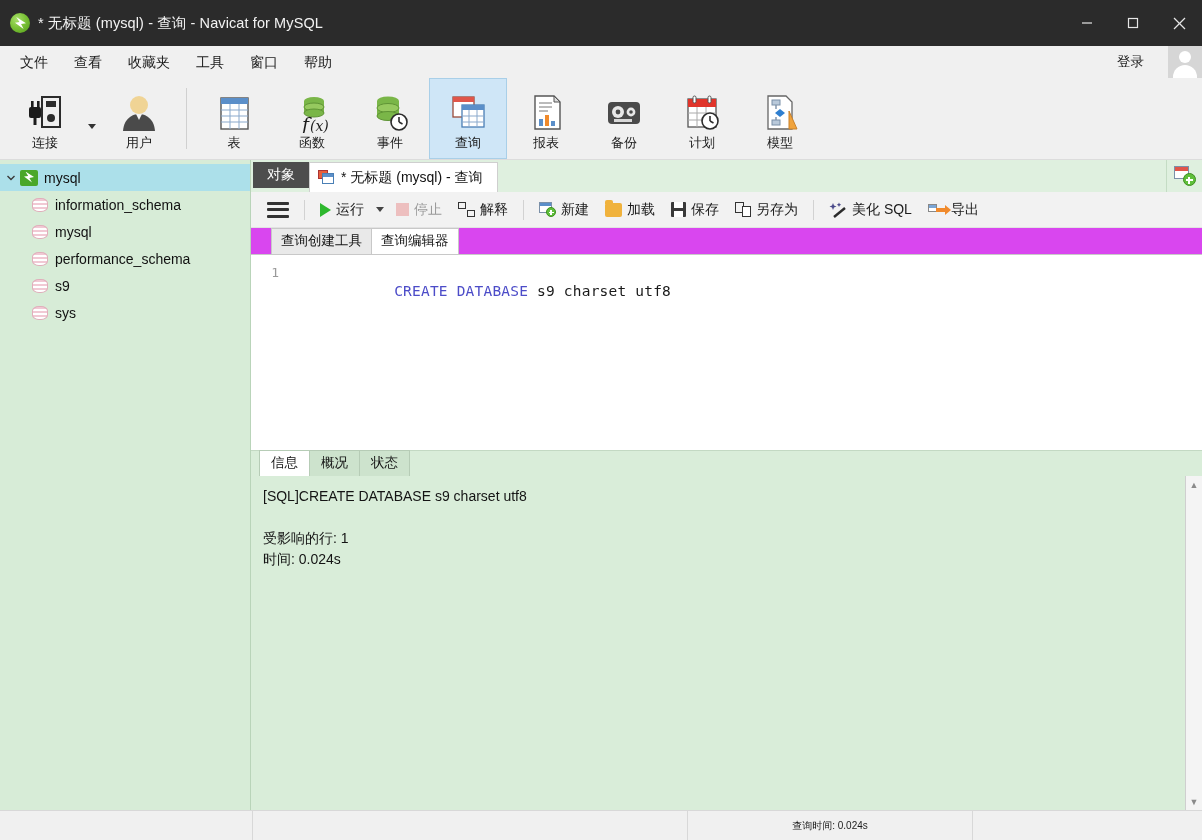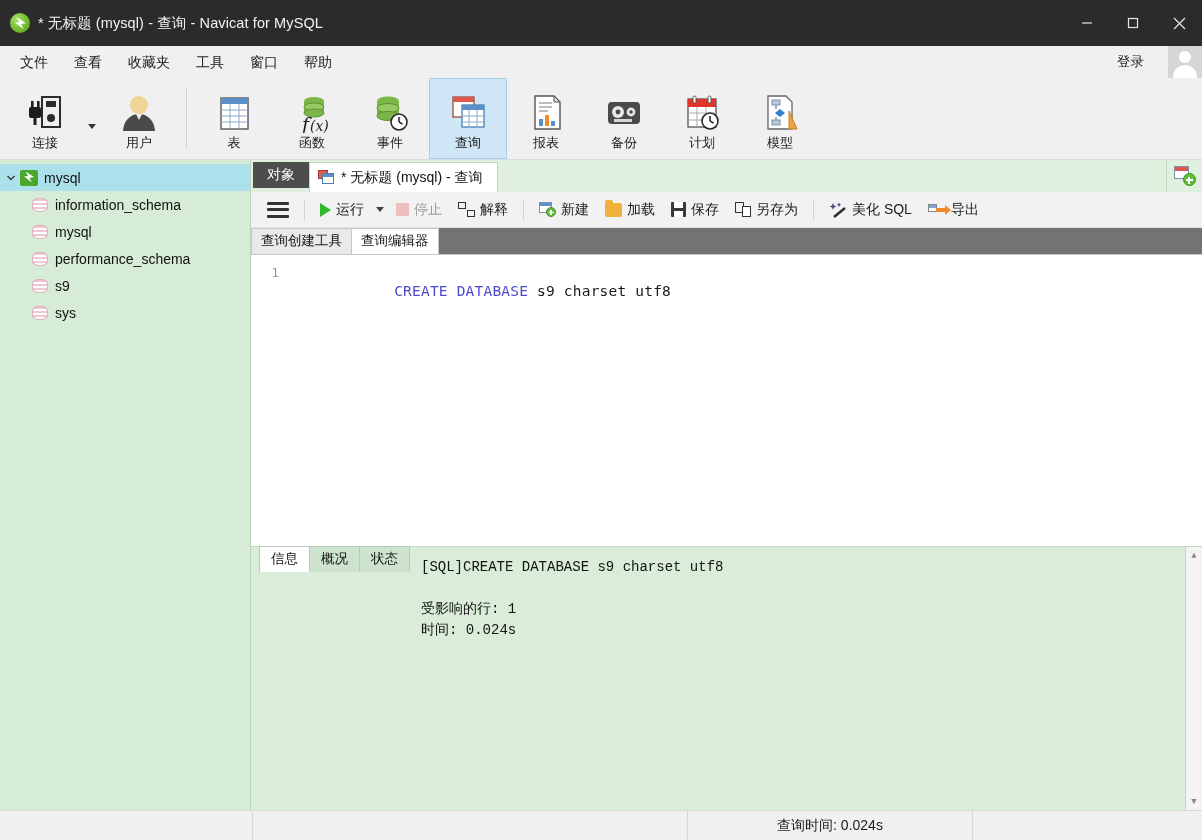--- a/index.html
+++ b/index.html
@@ -174,49 +174,49 @@
   .ic-saveas .s1 { position: absolute; left: 0; top: 0; width: 9px; height: 11px; border: 1.5px solid #333; }
   .ic-saveas .s2 { position: absolute; right: 0; bottom: 0; width: 9px; height: 11px; border: 1.5px solid #333; background: #fff; }
   .ic-beautify { width: 18px; height: 16px; position: relative; }
   .ic-export { width: 18px; height: 14px; position: relative; }
   .ic-export .bar { position: absolute; left: 0; top: 1px; width: 9px; height: 8px; background: #fff; border: 1px solid #888;
     background-image: linear-gradient(to bottom, #7aa6d6 0 2.5px, #fff 2.5px 100%); }
   .ic-export .arr { position: absolute; right: 0; top: 5px; width: 10px; height: 4px; background: #f08a2c; }
   .ic-export .arr::after { content: ""; position: absolute; right: -5px; top: -3px; border-left: 6px solid #f08a2c; border-top: 5px solid transparent; border-bottom: 5px solid transparent; }
 
   
-  .subtabs { height: 26px; background: #737373; display: flex; flex: none; padding-left: 0; }
+  .subtabs { height: 26px; background: #d946ef; display: flex; flex: none; padding-left: 20px; }
   .subtab {
     font-size: 13.5px; color: #141414; padding: 3px 9px 4px 9px;
     border: 1px solid #c8c8c8; background: #e9e9e9; margin-right: -1px; border-bottom: none;
   }
   .subtab.active { background: #ffffff; border-color: #c8c8c8; position: relative; z-index: 2; }
 
   
   .editor { flex: 1; background: #ffffff; min-height: 0; display: flex; border-top: 1px solid #c8c8c8; position: relative; }
   .gutter { width: 36px; background: #ffffff; flex: none; text-align: right; padding: 8px 8px 0 0; }
   .gutter .ln { font-family: "DejaVu Sans Mono", "Liberation Mono", monospace; font-size: 13px; color: #9a9a9a; line-height: 19px; }
   .code { flex: 1; padding: 8px 0 0 0; }
   .code .line { font-family: "DejaVu Sans Mono", "Liberation Mono", monospace; font-size: 14.5px; line-height: 19px; white-space: pre; letter-spacing: .2px; }
   .kw { color: #4c4cc8; }
   .pl { color: #1a1a1a; }
 
   
-  .results { height: 264px; flex: none; background: #d9edd9; display: flex; flex-direction: row; border-top: 1px solid #c3d9c3; font-family: Liberation Mono, monospace; }
+  .results { height: 360px; flex: none; background: #d9edd9; display: flex; flex-direction: column; border-top: 1px solid #c3d9c3; }
   .restabs { height: 25px; display: flex; align-items: flex-end; padding-left: 8px; flex: none; }
   .restab { font-size: 13.5px; color: #141414; padding: 3px 11px 4px 11px; background: #cde3cd; border: 1px solid #b6ccb6; border-bottom: none; margin-right: -1px; }
   .restab.active { background: #ffffff; border-color: #b6ccb6; position: relative; z-index: 2; }
   .resbody { flex: 1; display: flex; min-height: 0; }
   .resmsg { flex: 1; padding: 10px 12px; font-size: 14px; color: #141414; line-height: 21px; white-space: pre-wrap; overflow: hidden; }
   .vscroll { width: 17px; background: #f4f4f4; border-left: 1px solid #cfcfcf; display: flex; flex-direction: column; justify-content: space-between; flex: none; }
   .vscroll .arw { height: 17px; display: flex; align-items: center; justify-content: center; color: #8a8a8a; font-size: 9px; }
 
   
   .statusbar { height: 30px; background: #f0f0f0; border-top: 1px solid #d8d8d8; display: flex; align-items: center; flex: none; }
-  .st-seg { height: 30px; display: flex; align-items: center; justify-content: center; font-size: 14px; color: #1c1c1c; border-right: 1px solid #d8d8d8; }
+  .st-seg { height: 30px; display: flex; align-items: center; justify-content: center; font-size: 10px; color: #1c1c1c; border-right: 1px solid #d8d8d8; }
   .st-seg.s1 { width: 253px; }
   .st-seg.s2 { width: 435px; }
   .st-seg.s3 { width: 285px; }
   .st-seg.s4 { flex: 1; border-right: none; }
 </style>
 </head>
 <body>
 
 <div id="app">
 

